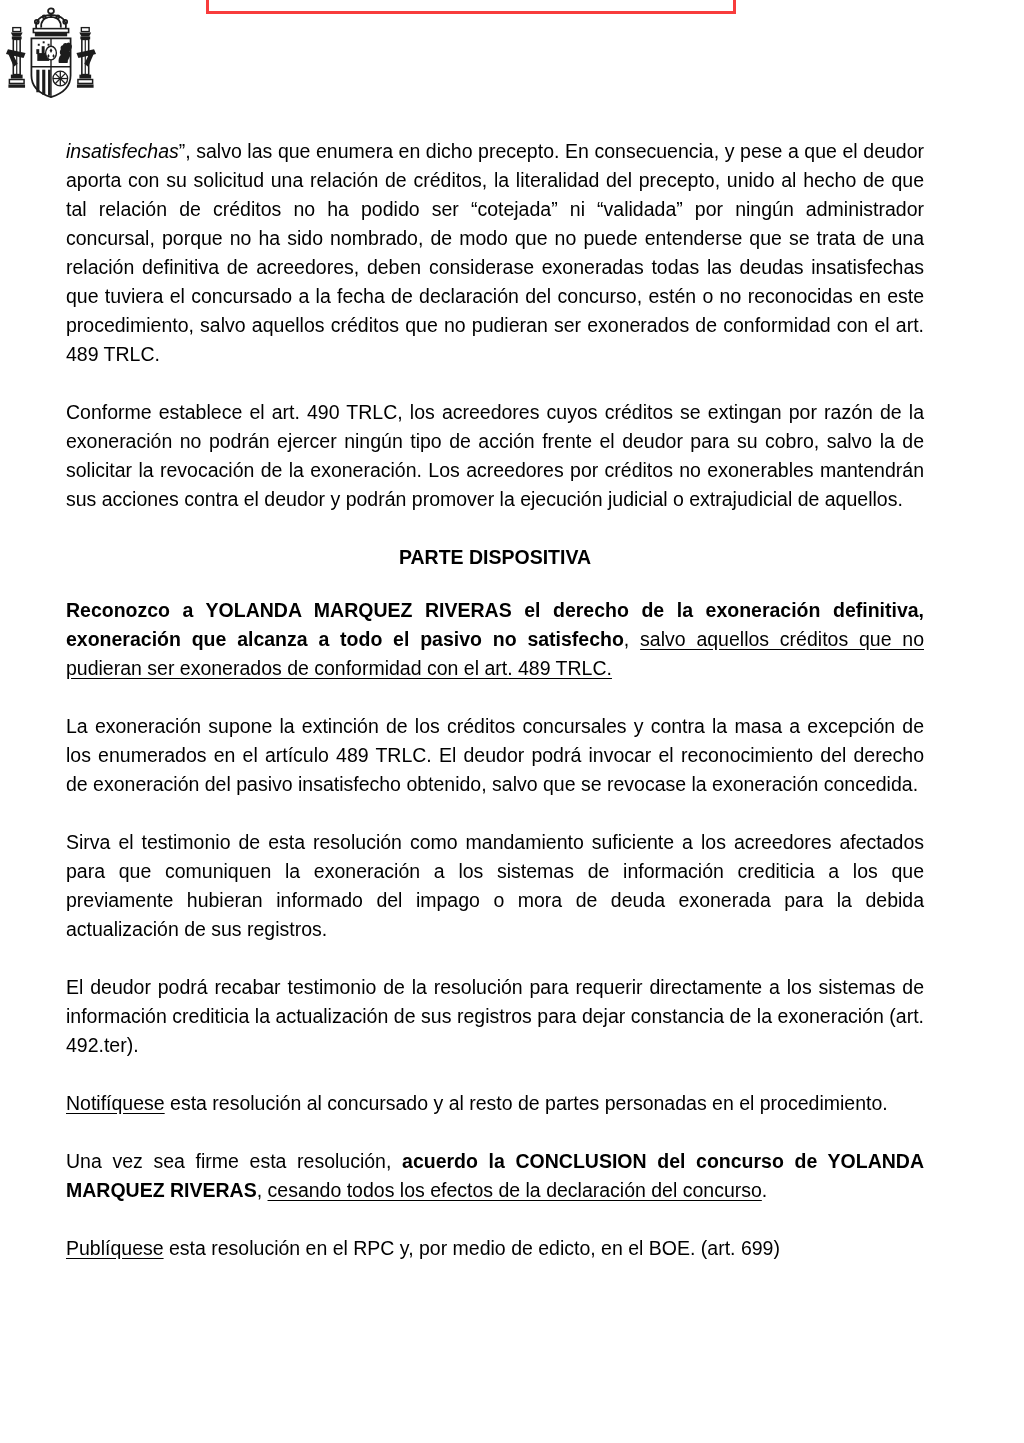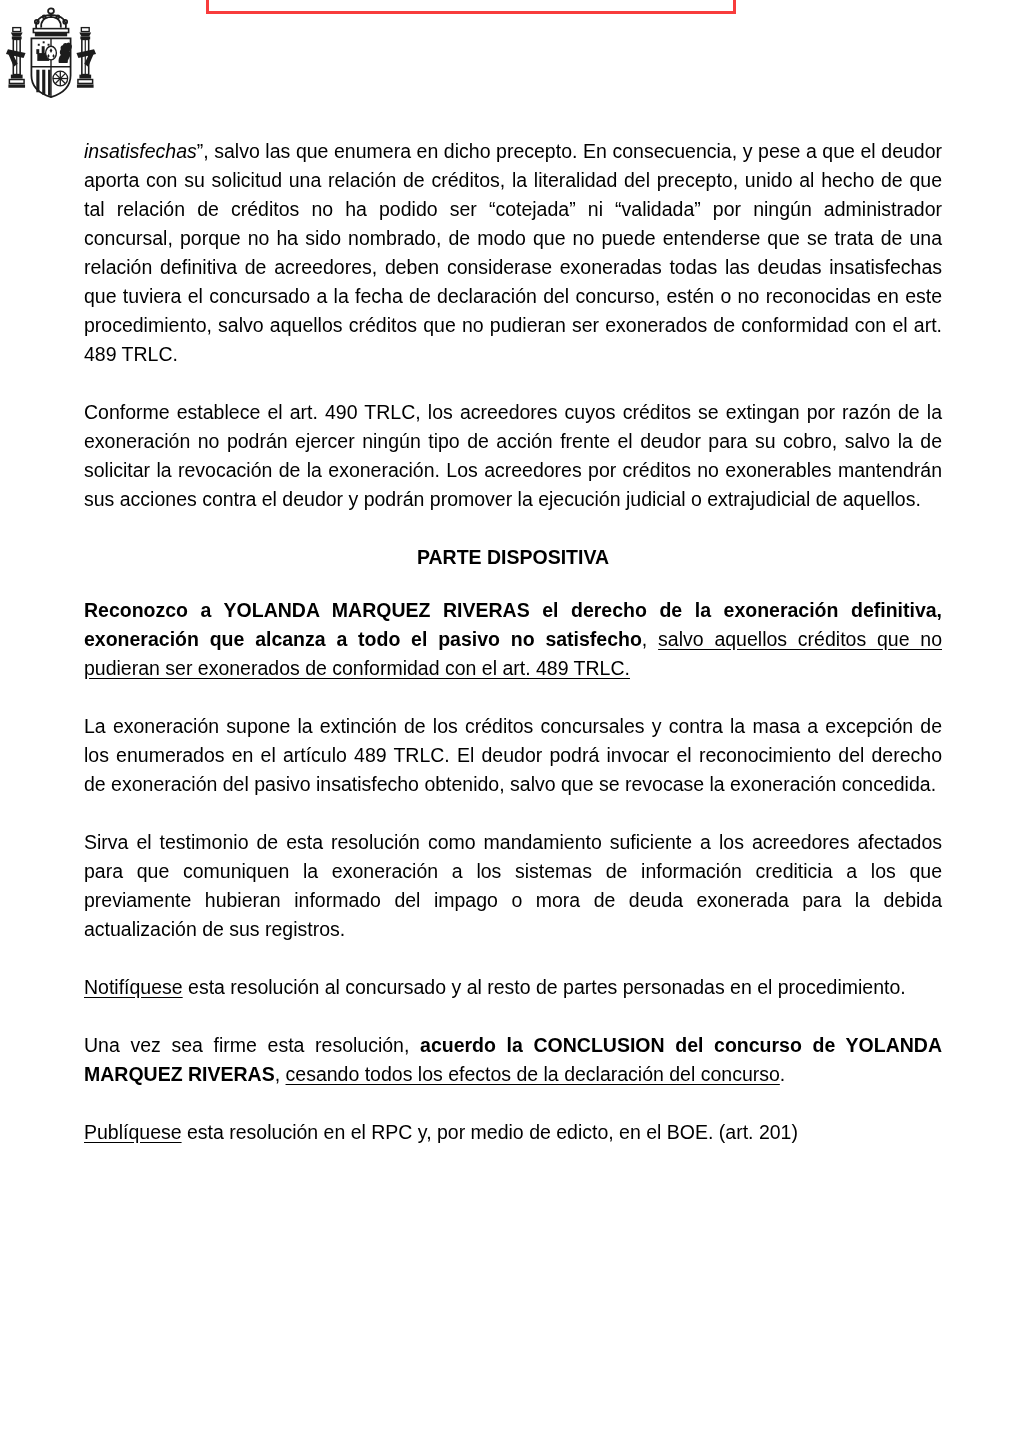--- a/index.html
+++ b/index.html
@@ -26,21 +26,21 @@
   }
   .emblem {
     position: absolute;
     left: 4px;
     top: 6px;
     width: 94px;
     height: 102px;
   }
   .doc-text {
     position: absolute;
-    left: 84px;
+    left: 66px;
     top: 137px;
     width: 858px;
   }
   .doc-text p.paragraph {
     margin: 0 0 29px 0;
     font-size: 19.5px;
     line-height: 29px;
     text-align: justify;
   }
   .doc-text h3.heading {
@@ -141,16 +141,17 @@
   </svg>
 </div>
 
 <div class="doc-text">
     <p class="paragraph"><span class="seg-italic">insatisfechas</span><span class="seg-normal">”, salvo las que enumera en dicho precepto. En consecuencia, y pese a que el deudor aporta con su solicitud una relación de créditos, la literalidad del precepto, unido al hecho de que tal relación de créditos no ha podido ser “cotejada” ni “validada” por ningún administrador concursal, porque no ha sido nombrado, de modo que no puede entenderse que se trata de una relación definitiva de acreedores, deben considerase exoneradas todas las deudas insatisfechas que tuviera el concursado a la fecha de declaración del concurso, estén o no reconocidas en este procedimiento, salvo aquellos créditos que no pudieran ser exonerados de conformidad con el art. 489 TRLC.</span></p>
     <p class="paragraph"><span class="seg-normal">Conforme establece el art. 490 TRLC, los acreedores cuyos créditos se extingan por razón de la exoneración no podrán ejercer ningún tipo de acción frente el deudor para su cobro, salvo la de solicitar la revocación de la exoneración. Los acreedores por créditos no exonerables mantendrán sus acciones contra el deudor y podrán promover la ejecución judicial o extrajudicial de aquellos.</span></p>
     <h3 class="heading"><span class="seg-bold">PARTE DISPOSITIVA</span></h3>
     <p class="paragraph"><span class="seg-bold">Reconozco a YOLANDA MARQUEZ RIVERAS el derecho de la exoneración definitiva, exoneración que alcanza a todo el pasivo no satisfecho</span><span class="seg-normal">, </span><span class="seg-underline">salvo aquellos créditos que no pudieran ser exonerados de conformidad con el art. 489 TRLC. </span></p>
     <p class="paragraph"><span class="seg-normal">La exoneración supone la extinción de los créditos concursales y contra la masa a excepción de los enumerados en el artículo 489 TRLC. El deudor podrá invocar el reconocimiento del derecho de exoneración del pasivo insatisfecho obtenido, salvo que se revocase la exoneración concedida.</span></p>
     <p class="paragraph"><span class="seg-normal">Sirva el testimonio de esta resolución como mandamiento suficiente a los acreedores afectados para que comuniquen la exoneración a los sistemas de información crediticia a los que previamente hubieran informado del impago o mora de deuda exonerada para la debida actualización de sus registros.</span></p>
+    <p class="paragraph"><span class="seg-normal">El deudor podrá recabar testimonio de la resolución para requerir directamente a los sistemas de información crediticia la actualización de sus registros para dejar constancia de la exoneración (art. 492.ter).</span></p>
     <p class="paragraph"><span class="seg-underline">Notifíquese</span><span class="seg-normal"> esta resolución al concursado y al resto de partes personadas en el procedimiento.</span></p>
     <p class="paragraph"><span class="seg-normal">Una vez sea firme esta resolución, </span><span class="seg-bold">acuerdo la CONCLUSION del concurso de YOLANDA MARQUEZ RIVERAS</span><span class="seg-normal">, </span><span class="seg-underline">cesando todos los efectos de la declaración del concurso</span><span class="seg-normal">.</span></p>
-    <p class="paragraph"><span class="seg-underline">Publíquese</span><span class="seg-normal"> esta resolución en el RPC y, por medio de edicto, en el BOE. (art. 201)</span></p>
+    <p class="paragraph"><span class="seg-underline">Publíquese</span><span class="seg-normal"> esta resolución en el RPC y, por medio de edicto, en el BOE. (art. 699)</span></p>
   </div>
 
 </body></html>

